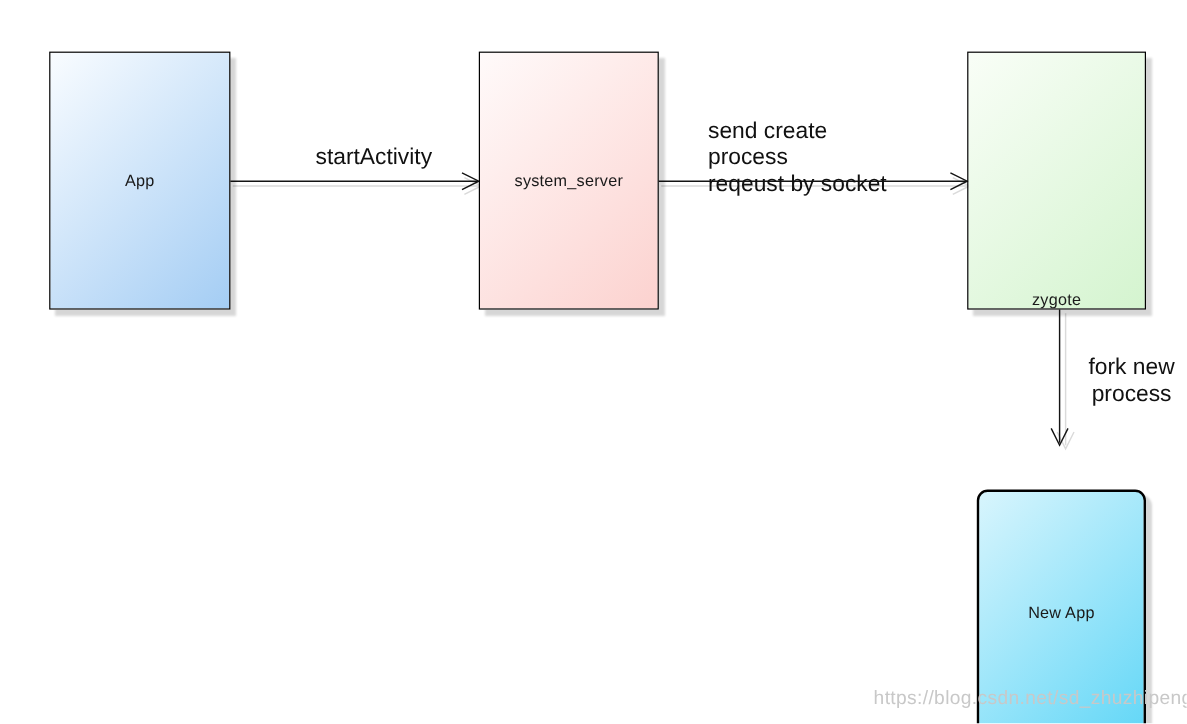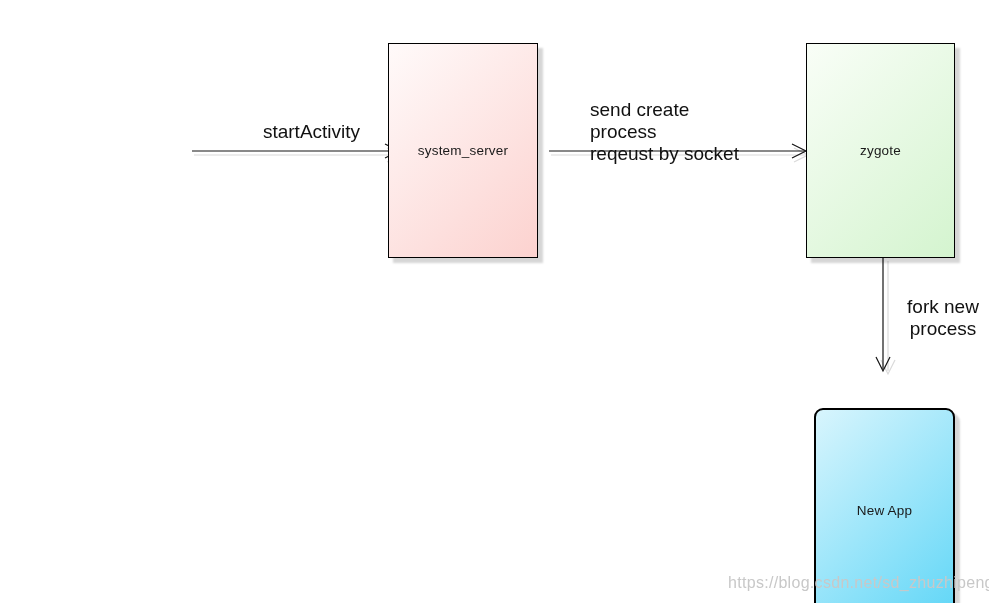--- a/index.html
+++ b/index.html
@@ -85,26 +85,29 @@
       <line x1="549" y1="151" x2="805" y2="151"></line>
       <polyline points="792,144 806,151 792,158"></polyline>
     </g>
 
     <g stroke="#141414" stroke-width="1.2">
       <line x1="883" y1="258" x2="883" y2="369"></line>
       <polyline points="876,357 883,371 890,357"></polyline>
     </g>
   </svg>
 
+  <div class="node" style="left: 41px; top: 43px; width: 151px; height: 215px; --c1: #f9fcff; --c2: #a4cdf4;">
+    <span class="node-label">App</span>
+  </div>
 
-  <div class="node" style="left: 388px; top: 43px; width: 150px; height: 215px; --c1: #fffafa; --c2: #fcd2cf;">
+  <div class="node" style="left: 399px; top: 43px; width: 150px; height: 215px; --c1: #fffafa; --c2: #fcd2cf;">
     <span class="node-label">system_server</span>
   </div>
 
-  <div class="node" style="left: 806px; top: 43px; width: 149px; height: 215px; --c1: #f9fef7; --c2: #d4f4cf;">
+  <div class="node" style="left: 806px; top: 43px; width: 149px; height: 215px; align-items: flex-end; --c1: #f9fef7; --c2: #d4f4cf;">
     <span class="node-label">zygote</span>
   </div>
 
   <div class="node rounded" style="left: 814px; top: 373px; width: 141px; height: 204px; --c1: #d8f5fd; --c2: #63d7f7;">
     <span class="node-label">New App</span>
   </div>
 
   <div class="edge-label centered" style="left:192px; top:121px; width:207px;padding-left:16px;">startActivity</div>
 
   <div class="edge-label" style="left:590px; top:99px; width:170px;">send create process

